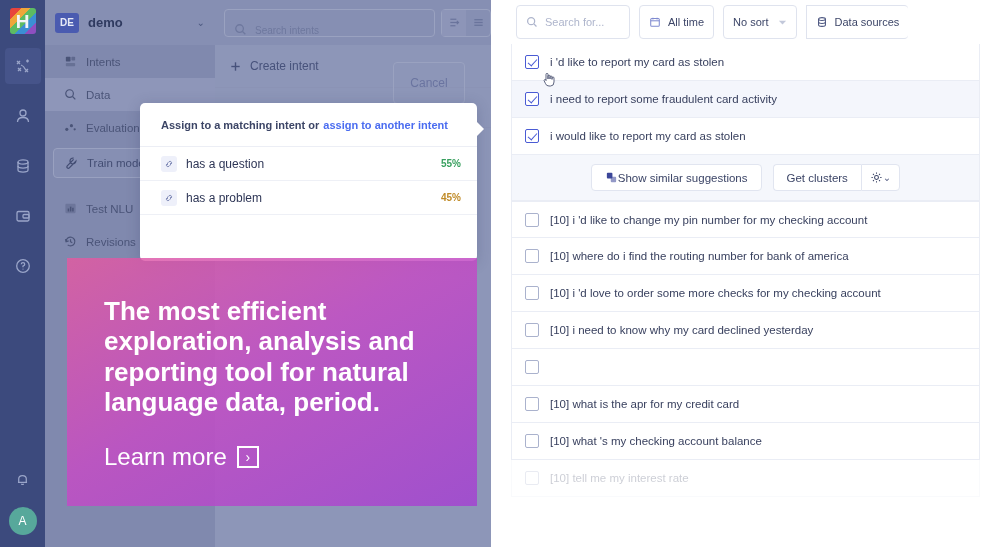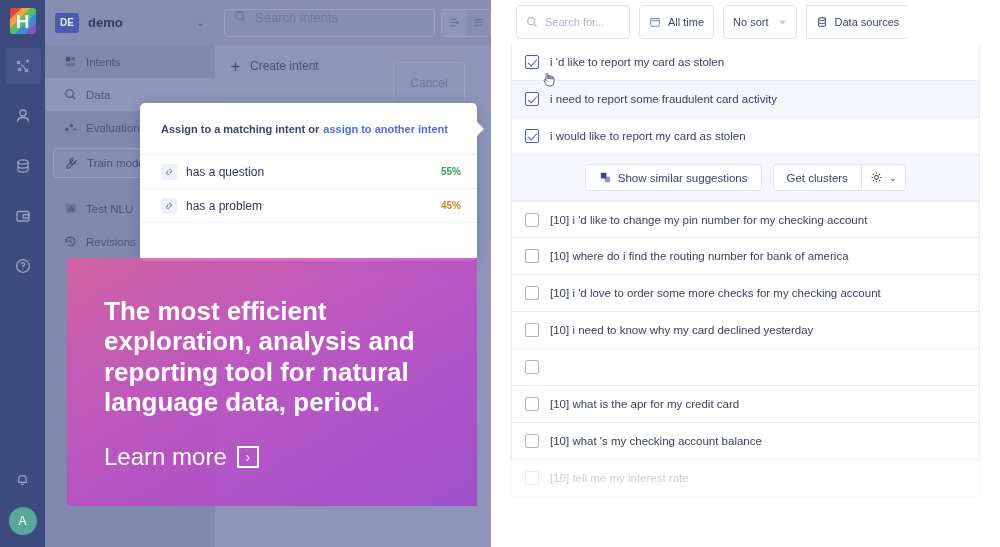--- a/index.html
+++ b/index.html
@@ -81,22 +81,22 @@
   .nav-gap { height: 14px; }
 
   
   .left-content { position: absolute; left: 215px; top: 0; right: 0; height: 547px; }
   .content-topbar {
     height: 45px; background: #868fb3; display: flex; align-items: center;
     padding-left: 9px; gap: 6px;
   }
   .search-intents {
     width: 225px; height: 28px; border: 1px solid #9aa2c0; border-radius: 4px;
-    display: flex; align-items: flex-start; padding: 0 9px; gap: 8px;
-    color: #6e789e; font-size: 13px;
+    display: flex; align-items: flex-end; padding: 0 9px; gap: 8px;
+    color: #6e789e; font-size: 10px;
   }
   .view-toggle {
     height: 28px; border: 1px solid #9aa2c0; border-radius: 4px; display: flex;
   }
   .view-toggle .vt {
     width: 24px; display: flex; align-items: center; justify-content: center;
     color: #6a749c;
   }
   .view-toggle .vt.on { background: #8d95b8; }
   .create-row {
@@ -113,21 +113,21 @@
   }
 
   
   .modal {
     position: absolute; left: 140px; top: 103px; width: 337px; height: 158px;
     background: #ffffff; border-radius: 5px;
     box-shadow: 0 2px 14px rgba(40,50,90,0.22);
     overflow: visible;
   }
   .modal-head {
-    height: 52px; display: flex; align-items: center; padding: 0 0 0 21px;
+    height: 44px; display: flex; align-items: center; padding: 0 0 0 21px;
     font-size: 11px; font-weight: bold; color: #3c4566;
     border-bottom: 1px solid #eceef5;
   }
   .modal-head .link { color: #4a6cf0; margin-left: 4px; }
   .modal-row {
     height: 34px; display: flex; align-items: center; padding: 0 16px 0 21px;
     border-bottom: 1px solid #eef0f6; gap: 9px;
   }
   .link-chip {
     width: 16px; height: 16px; border-radius: 3px; background: #eef0fa;
@@ -206,21 +206,21 @@
     width: 4px; height: 8px; border: solid #4a5bd4;
     border-width: 0 1.8px 1.8px 0; transform: rotate(42deg);
   }
   .actionbar {
     height: 46px; margin: 0 20px; border: 1px solid #eaedf5; border-top: none;
     background: #f5f7fc; display: flex; align-items: center; justify-content: center;
     gap: 11px;
   }
   .act-btn {
     height: 27px; background: #ffffff; border: 1px solid #e1e5f0; border-radius: 4px;
-    display: flex; align-items: center; padding: 0 13px; gap: 6px;
+    display: flex; align-items: center; padding: 0 13px; gap: 0;
     font-size: 11.5px; color: #3b4466;
   }
   .act-group { display: flex; }
   .act-group .act-btn:first-child { border-right: none; border-radius: 4px 0 0 4px; }
   .act-group .act-btn:last-child { border-radius: 0 4px 4px 0; padding: 0 8px; }
   .cursor-hand {
     position: absolute; left: 29px; top: -10px; width: 16px; height: 18px;
     pointer-events: none;
   }
   svg { display: block; }

